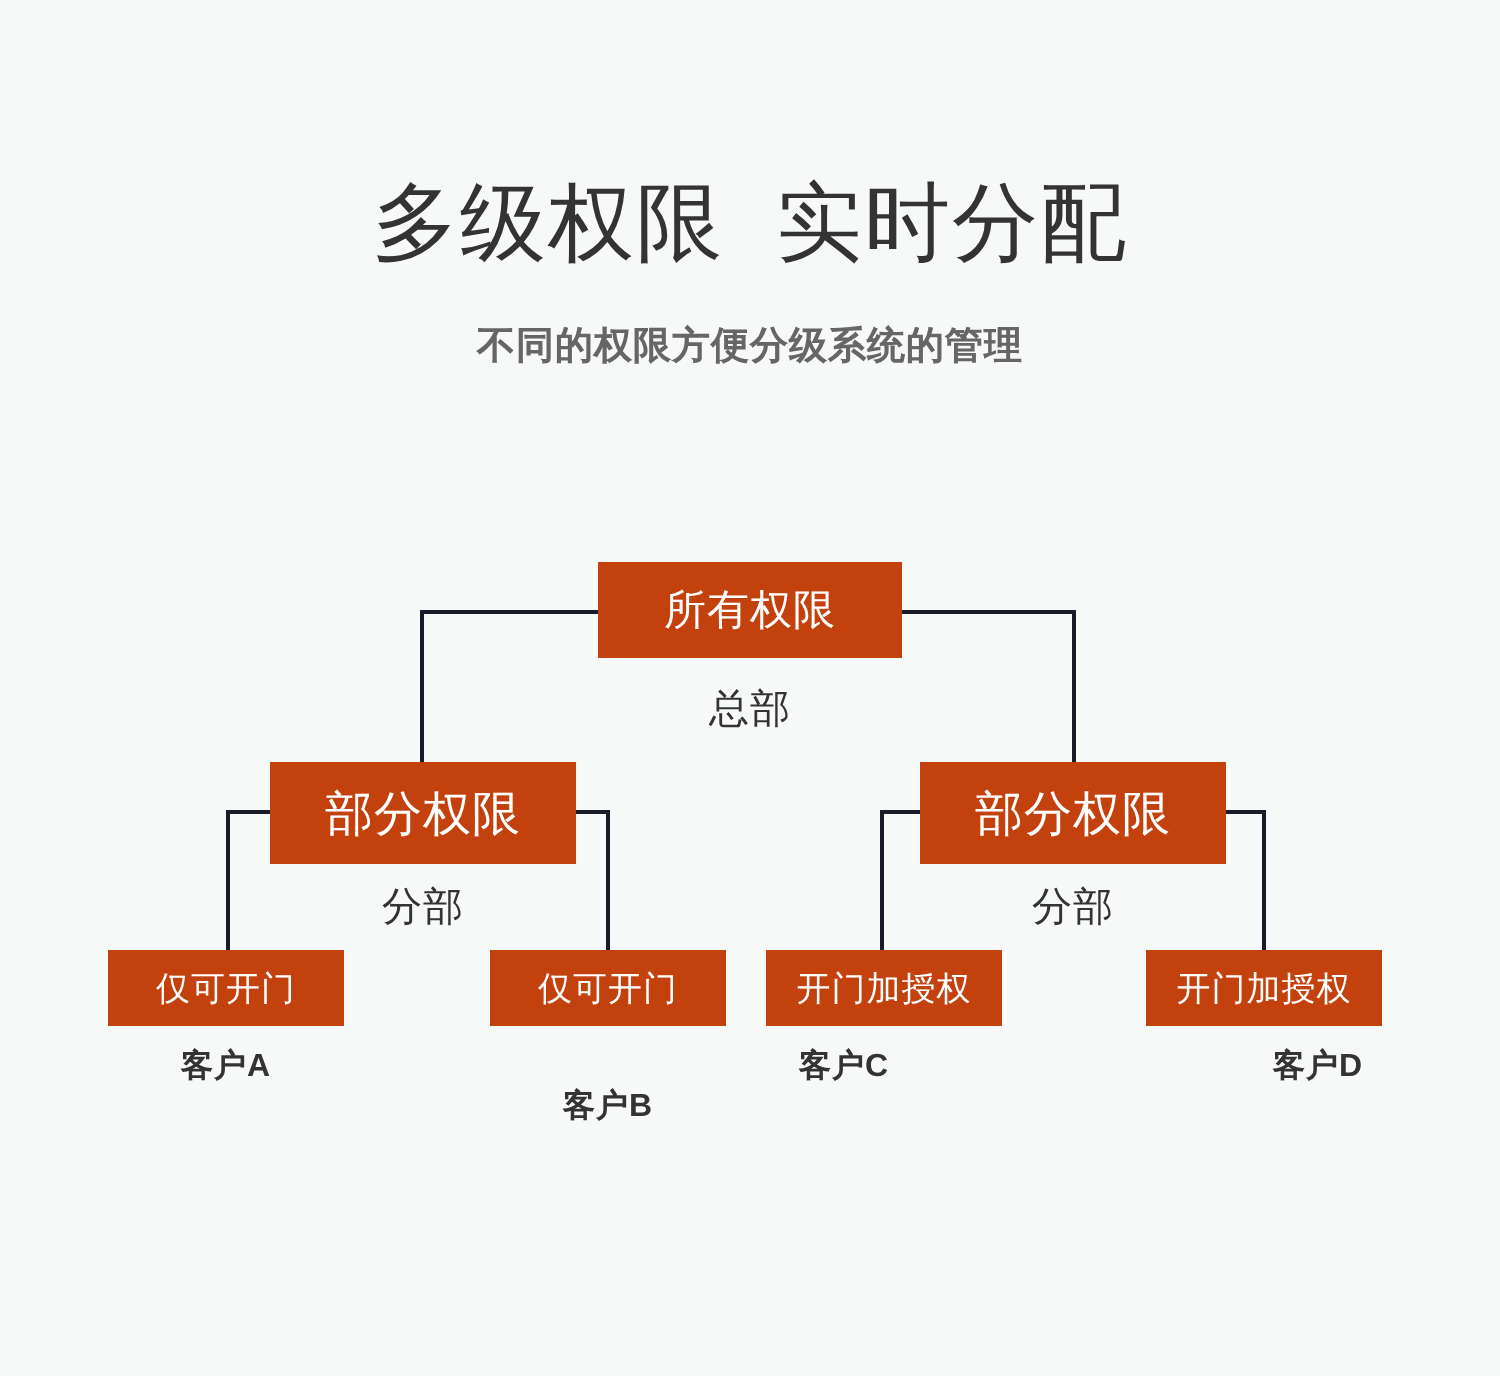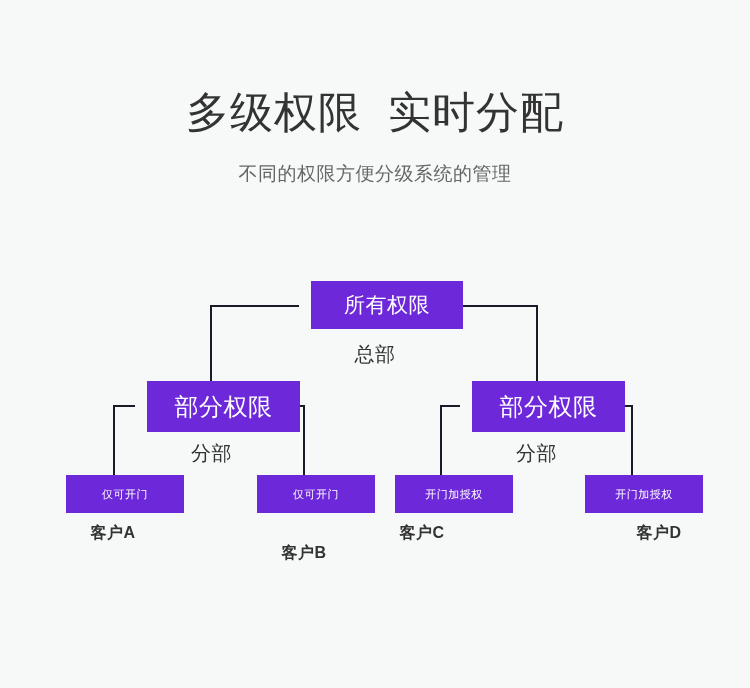--- a/index.html
+++ b/index.html
@@ -43,21 +43,21 @@
     color: #333333;
     white-space: pre;
   }
   .subtitle {
     position: absolute;
     left: 0;
     top: 160px;
     width: 750px;
     font-size: 19px;
     line-height: 28px;
-    font-weight: 400;
+    font-weight: 700;
     letter-spacing: 0.5px;
     color: #666666;
     white-space: pre;
   }
 
   
   .tree {
     position: absolute;
     left: 0;
     top: 0;
@@ -68,33 +68,32 @@
     position: absolute;
     left: 0;
     top: 0;
     width: 750px;
     height: 688px;
     pointer-events: none;
   }
 
   .node {
     position: absolute;
-    background: #6d28d9;
+    background: #c2410c;
     color: #ffffff;
     display: flex;
     align-items: center;
     justify-content: center;
     font-size: 20px;
     letter-spacing: 0.5px;
     box-sizing: border-box;
-    margin-left: 12px;
   }
   .node.level1 { font-size: 21px; }
   .node.level2 { font-size: 24px; }
-  .node.level3 { font-size: 11px; }
+  .node.level3 { font-size: 17px; }
 
   .node-caption {
     position: absolute;
     text-align: center;
     color: #333333;
     font-size: 20px;
     letter-spacing: 0.5px;
     white-space: pre;
   }
   .node-caption.small { font-size: 16px; font-weight: bold; }

